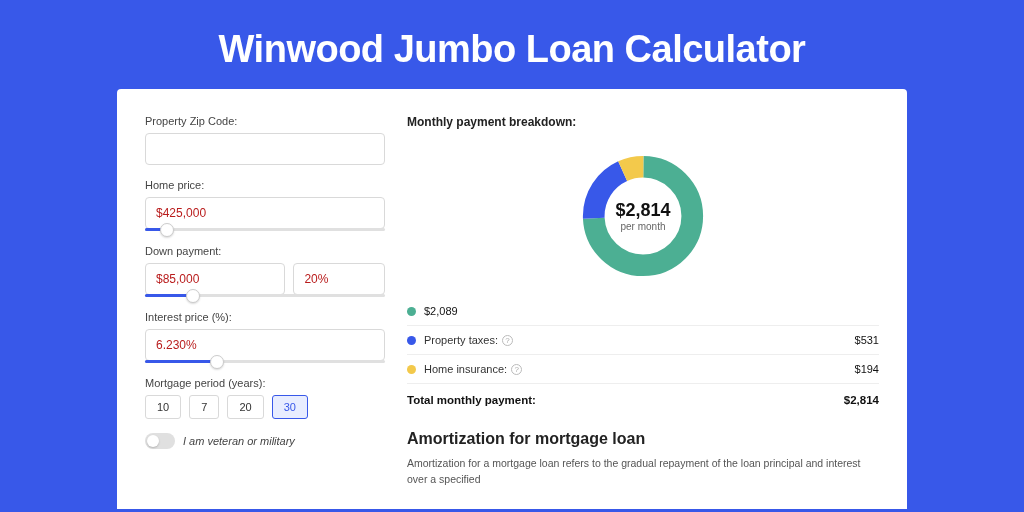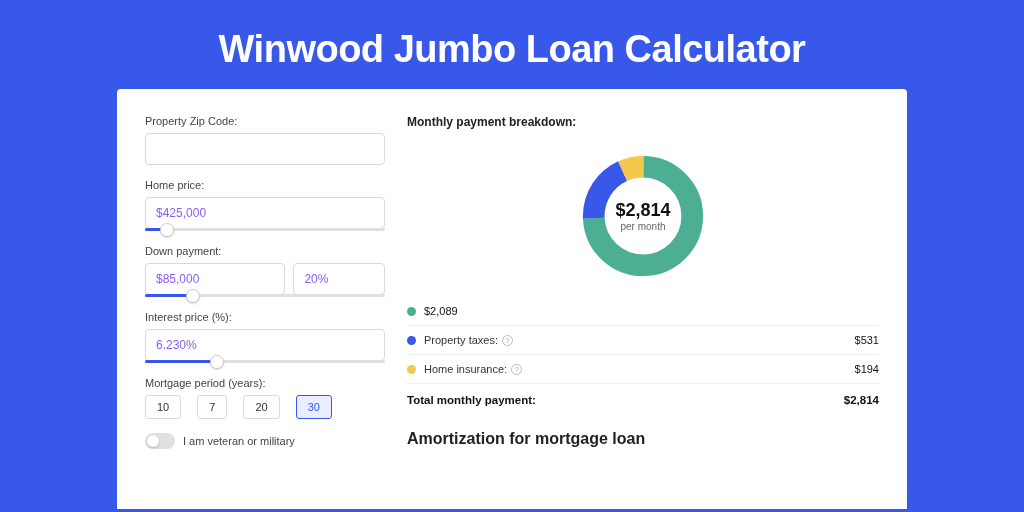--- a/index.html
+++ b/index.html
@@ -36,21 +36,21 @@
     margin-bottom: 6px;
     display: block;
   }
   .text-input {
     width: 100%;
     border: 1px solid #d9d9d9;
     border-radius: 4px;
     height: 32px;
     padding: 0 10px;
     font-size: 12px;
-    color: #8b5cf6;
+    color: #b91c1c;
     background: #fff;
   }
   .field { margin-bottom: 14px; position: relative; }
   .slider-track {
     height: 3px;
     background: #e0e0e0;
     border-radius: 2px;
     position: relative;
     margin-top: -1px;
   }
@@ -67,21 +67,21 @@
     width: 14px; height: 14px;
     background: #fff;
     border: 1px solid #ccc;
     border-radius: 50%;
     transform: translate(-50%, -50%);
     box-shadow: 0 1px 2px rgba(0,0,0,0.15);
   }
   .row-2 { display: flex; gap: 8px; }
   .row-2 .text-input:first-child { flex: 1.7; }
   .row-2 .text-input:last-child { flex: 1; }
-  .period-group { display: flex; gap: 12px; }
+  .period-group { display: flex; gap: 4px; }
   .period-btn {
     border: 1px solid #d9d9d9;
     background: #fff;
     font-size: 11px;
     color: #333;
     padding: 5px 11px;
     cursor: pointer;
     margin-right: 4px;
     border-radius: 3px;
   }
@@ -99,21 +99,21 @@
   }
   .toggle::after {
     content: "";
     position: absolute;
     left: 2px; top: 2px;
     width: 12px; height: 12px;
     background: #fff;
     border-radius: 50%;
     box-shadow: 0 1px 2px rgba(0,0,0,0.2);
   }
-  .toggle-label { font-size: 11px; color: #444; }
+  .toggle-label { font-size: 11px; color: #444; font-style: italic; }
 
   .section-title {
     font-size: 12px;
     font-weight: 700;
     color: #222;
     margin-bottom: 22px;
   }
   .donut-wrap { display: flex; justify-content: center; margin-bottom: 16px; }
   .donut-inner {
     position: absolute;
@@ -262,15 +262,16 @@
         <span class="info-icon">?</span>
       </span>
       <span class="legend-value">$194</span>
     </div>
     <div class="total-row">
       <span class="legend-label">Total monthly payment:</span>
       <span class="legend-value">$2,814</span>
     </div>
 
     <div class="amort-title">Amortization for mortgage loan</div>
+    <div class="amort-text">Amortization for a mortgage loan refers to the gradual repayment of the loan principal and interest over a specified</div>
   </div>
 
 </div>
 
 </body></html>

